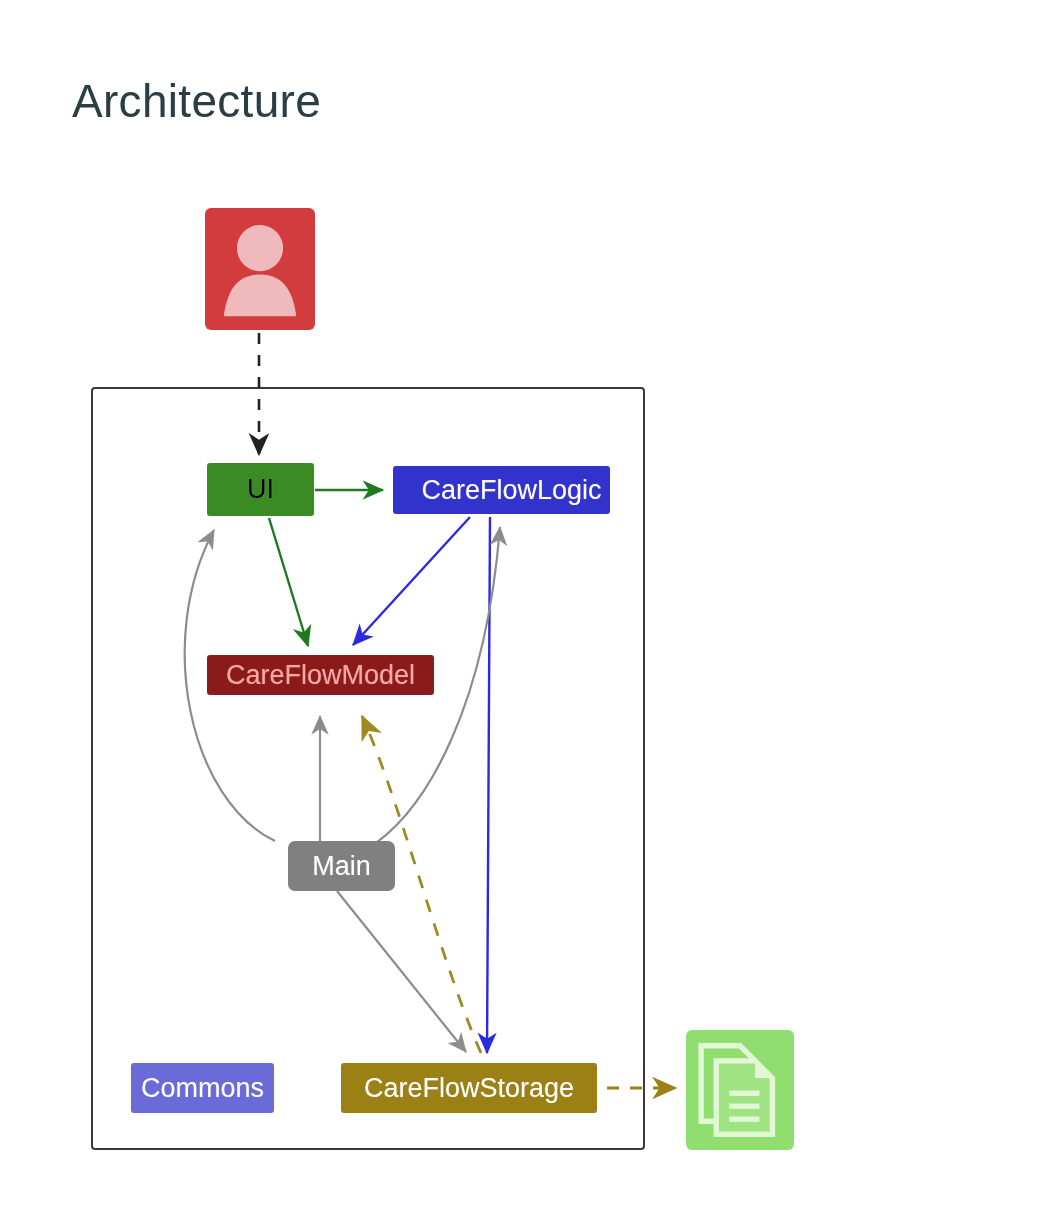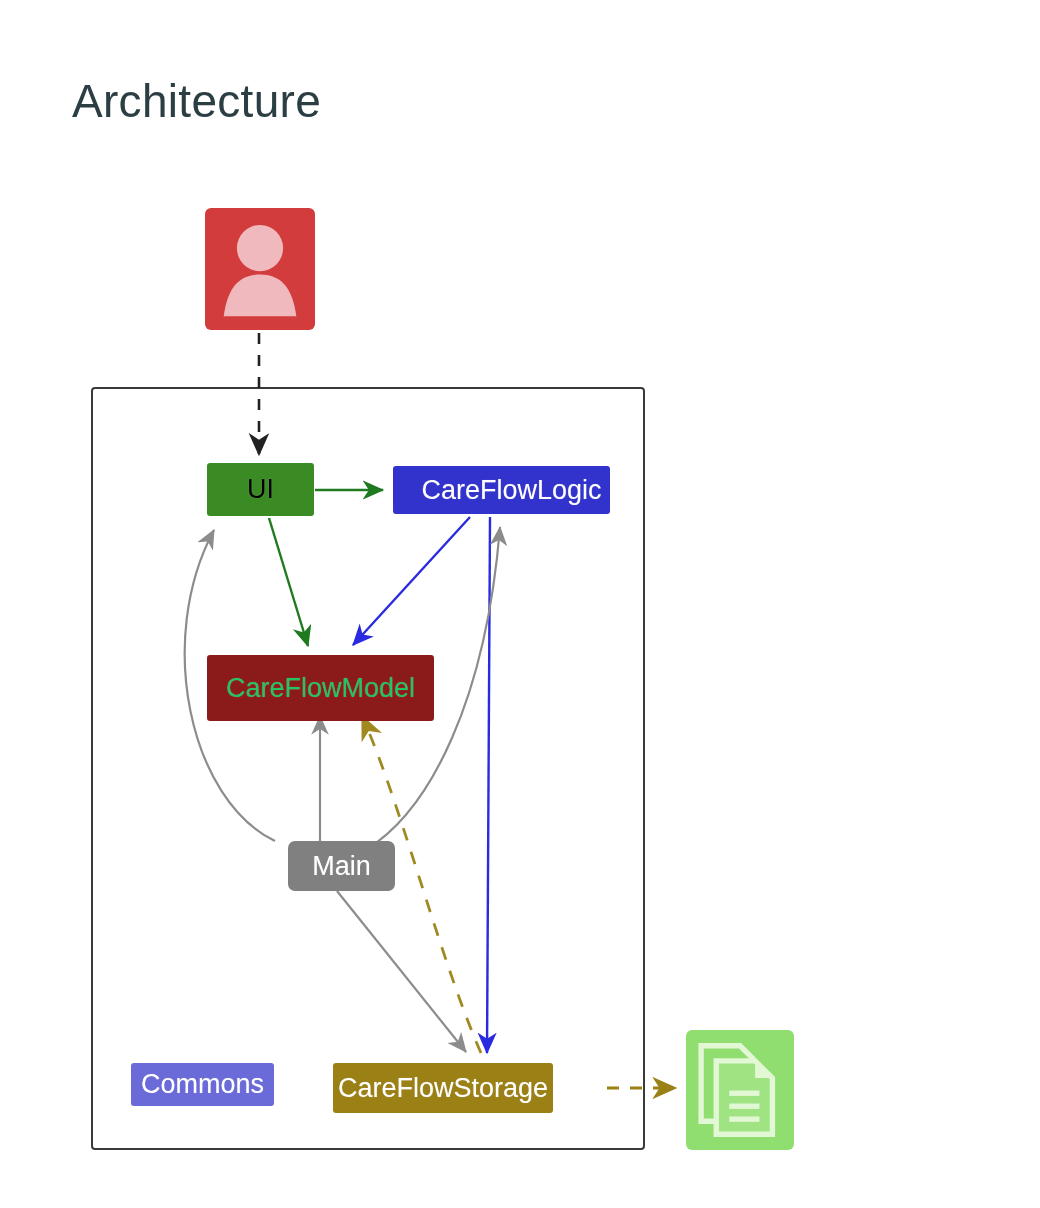--- a/index.html
+++ b/index.html
@@ -131,33 +131,33 @@
   </div>
 
   <div class="node node-rect" id="node-ui" style="left: 207px; top: 463px; width: 107px; height: 53px; background: rgb(59, 139, 37); color: #000000;">
     <span>UI</span>
   </div>
 
   <div class="node node-rect" id="node-careflowlogic" style="left: 393px; top: 466px; width: 217px; height: 48px; background: rgb(50, 50, 205); color: rgb(255, 255, 255); padding-left: 20px;">
     <span>CareFlowLogic</span>
   </div>
 
-  <div class="node node-rect" id="node-careflowmodel" style="left: 207px; top: 655px; width: 227px; height: 66px; background: rgb(139, 26, 26); color: #22c55e;">
+  <div class="node node-rect" id="node-careflowmodel" style="left: 207px; top: 655px; width: 227px; height: 40px; background: rgb(139, 26, 26); color: #fca5a5;">
     <span>CareFlowModel</span>
   </div>
 
   <div class="node node-round" id="node-main" style="left: 266px; top: 841px; width: 107px; height: 50px; background: rgb(128, 128, 128); color: rgb(255, 255, 255);">
     <span>Main</span>
   </div>
 
-  <div class="node node-rect" id="node-commons" style="left: 131px; top: 1063px; width: 143px; height: 43px; background: rgb(106, 106, 216); color: rgb(255, 255, 255);">
+  <div class="node node-rect" id="node-commons" style="left: 131px; top: 1063px; width: 143px; height: 50px; background: rgb(106, 106, 216); color: rgb(255, 255, 255);">
     <span>Commons</span>
   </div>
 
-  <div class="node node-rect" id="node-careflowstorage" style="left: 333px; top: 1063px; width: 220px; height: 50px; background: rgb(155, 128, 22); color: rgb(255, 255, 255);">
+  <div class="node node-rect" id="node-careflowstorage" style="left: 341px; top: 1063px; width: 256px; height: 50px; background: rgb(155, 128, 22); color: rgb(255, 255, 255);">
     <span>CareFlowStorage</span>
   </div>
 
   <div class="icon-box" id="node-documents" style="left: 686px; top: 1030px; width: 108px; height: 120px; background: rgb(144, 221, 112);">
     <svg viewBox="0 0 100 110" width="100%" height="100%">
       <path d="M14,14 L50,14 L62,26 L62,84 L14,84 Z" fill="none" stroke="#e2f7d4" stroke-width="5"></path>
       <path d="M28,28 L64,28 L80,44 L80,96 L28,96 Z" fill="#9fe383" stroke="#e2f7d4" stroke-width="5"></path>
       <path d="M64,28 L64,44 L80,44 Z" fill="#e2f7d4"></path>
       <line x1="40" y1="58" x2="68" y2="58" stroke="#e2f7d4" stroke-width="5"></line>
       <line x1="40" y1="70" x2="68" y2="70" stroke="#e2f7d4" stroke-width="5"></line>

